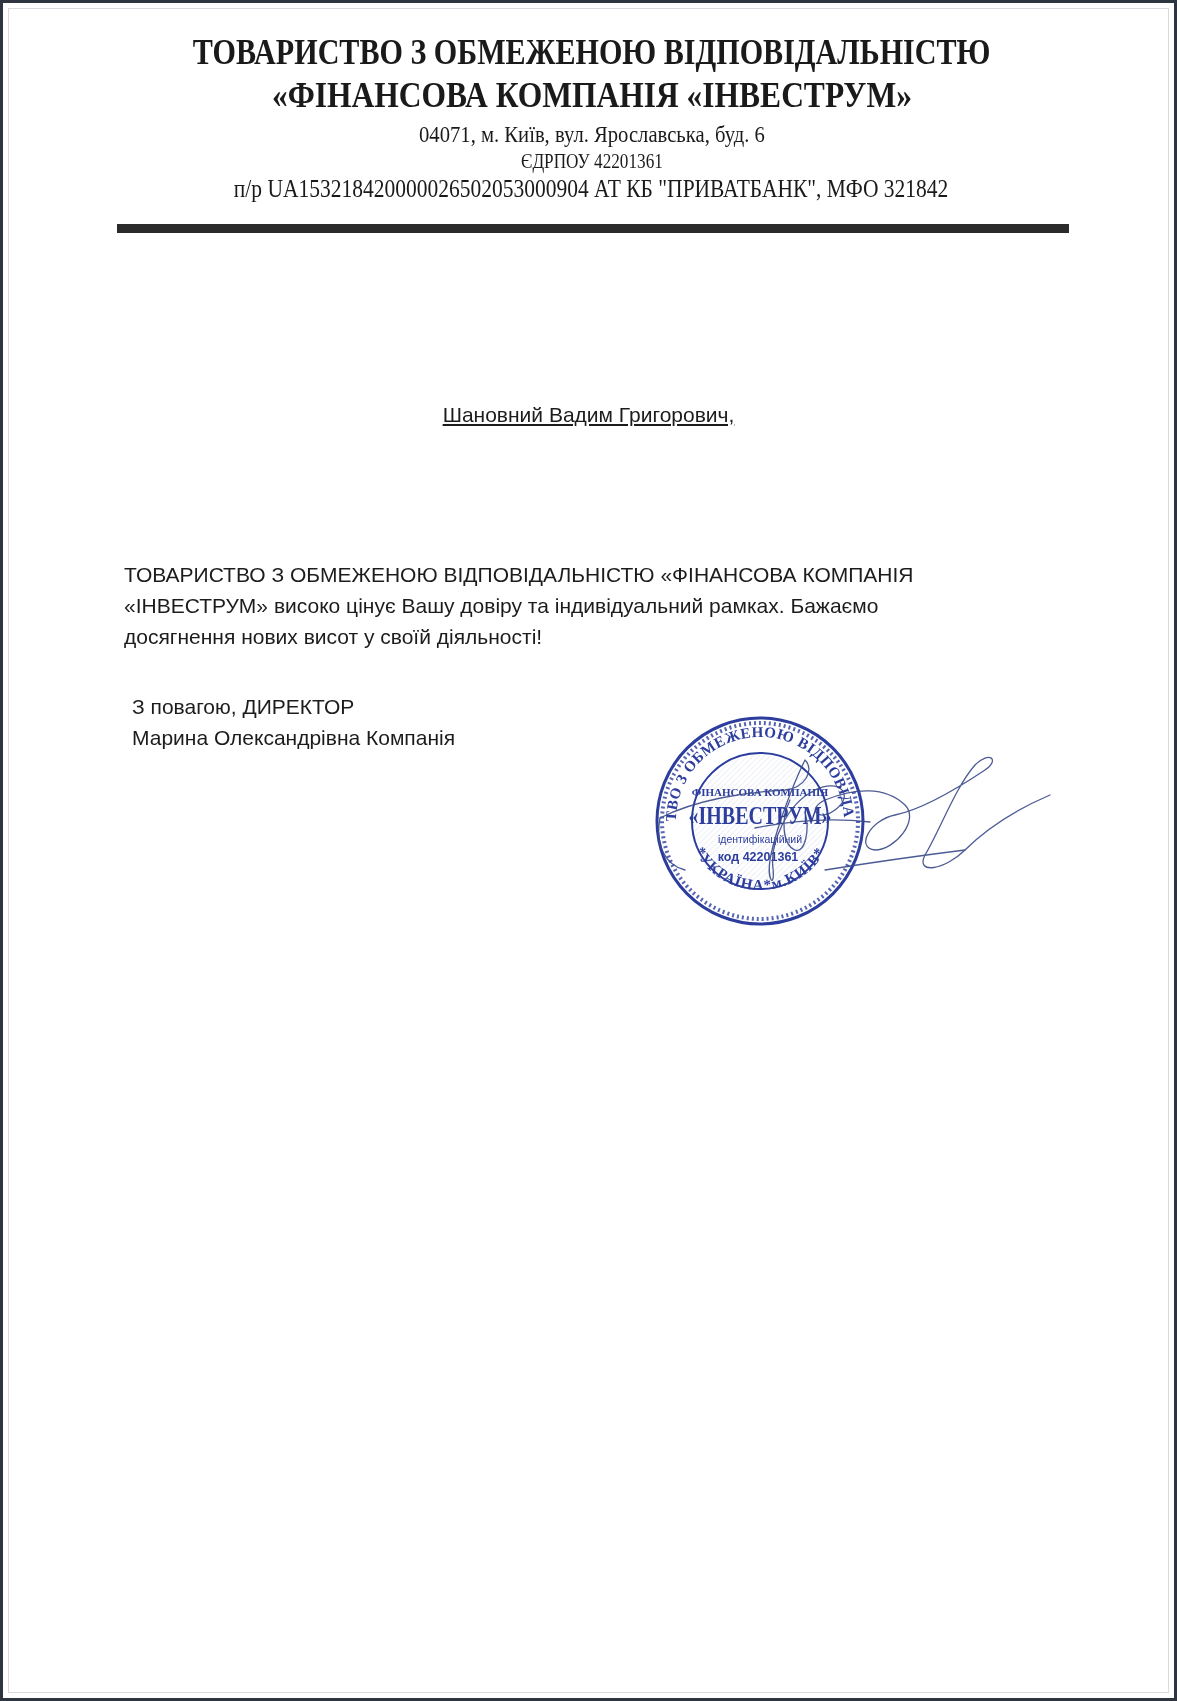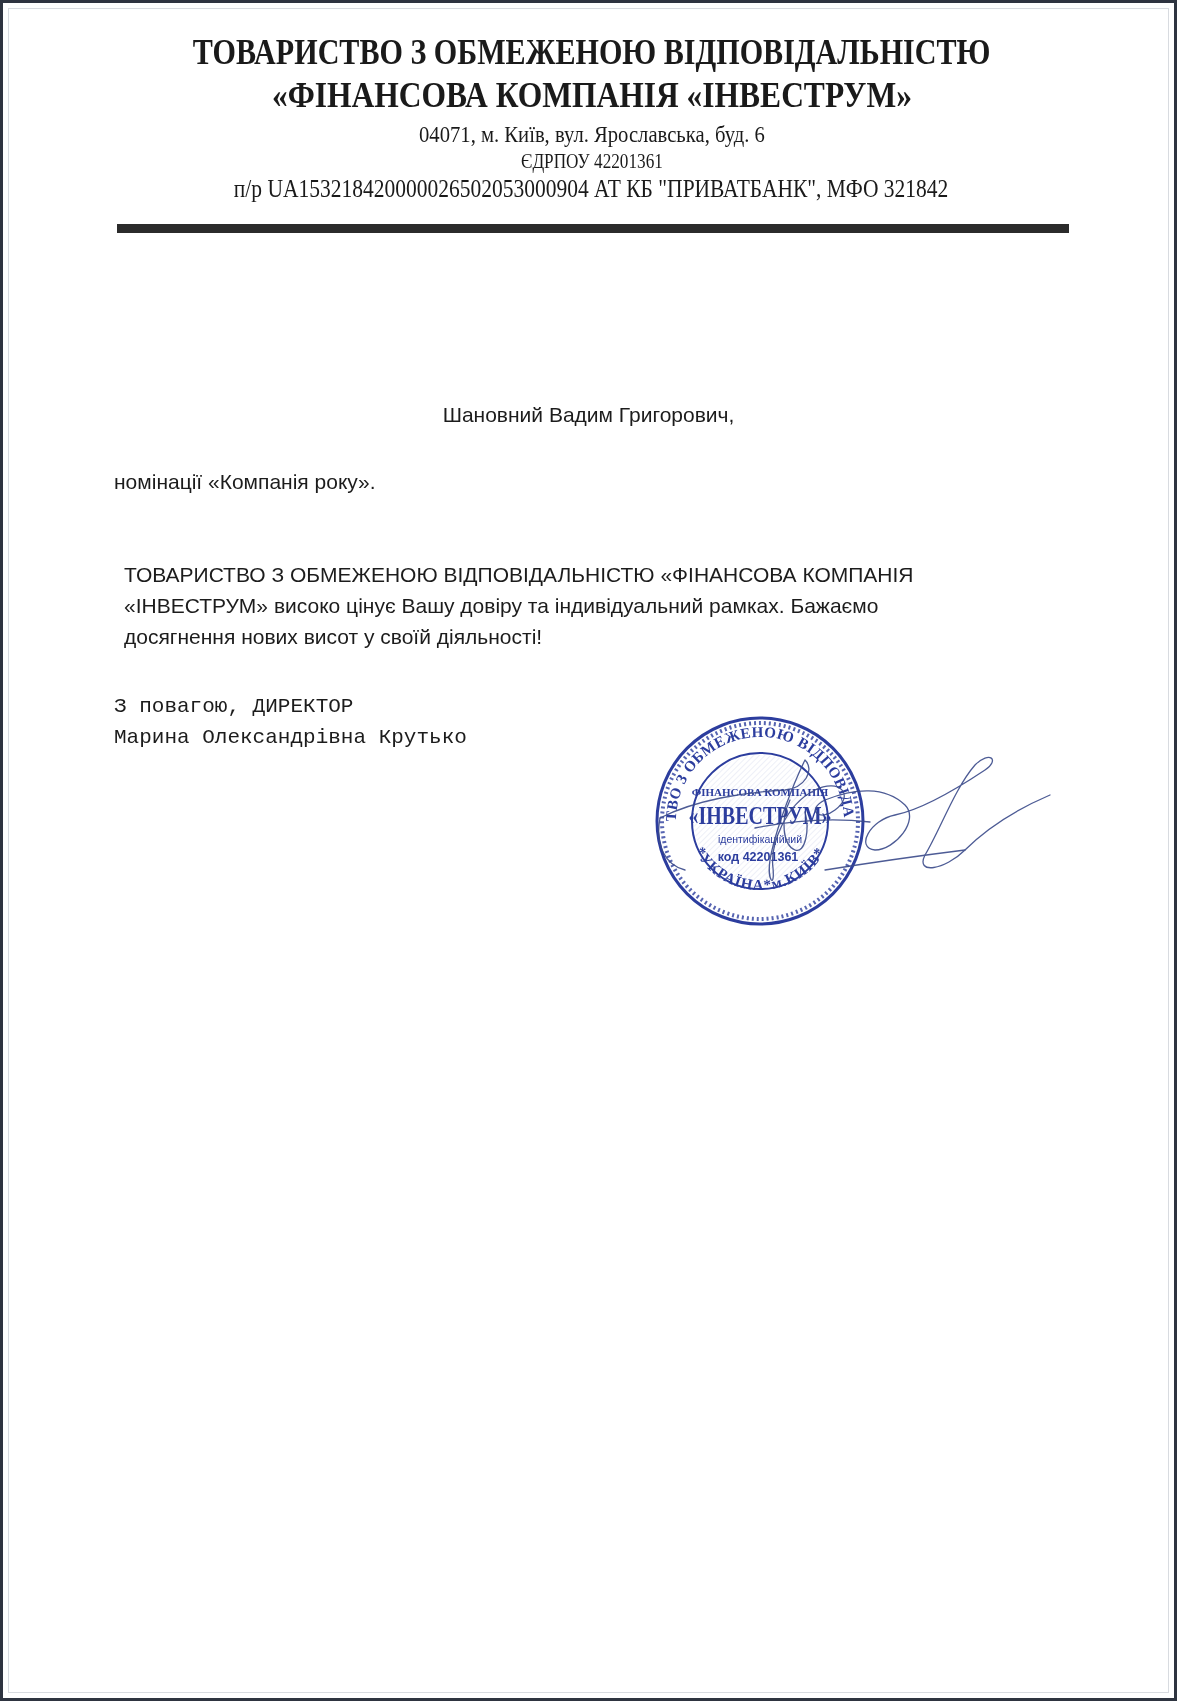--- a/index.html
+++ b/index.html
@@ -32,24 +32,24 @@
     #hdr3 { top: 121px; font-size: 24px; transform: scaleX(0.86); transform-origin: 613px 0; }
     #hdr4 { top: 150px; font-size: 20px; transform: scaleX(0.86); transform-origin: 613px 0; }
     #hdr5 { top: 175px; font-size: 25px; transform: scaleX(0.86); transform-origin: 607px 0; }
 
     .rule {
       position: absolute; left: 117px; width: 952px; top: 224px; height: 9px;
       background: #2b2b2b;
     }
 
     .body-text { position: absolute; font-size: 21px; line-height: 31px; white-space: nowrap; }
-    #salutation { top: 399px; left: 0; width: 1177px; text-align: center; }
+    #salutation { top: 399px; left: 0; width: 1177px; text-align: center; text-decoration: underline; }
     #p1 { top: 466px; left: 114px; }
     #p2 { top: 559px; left: 124px; }
-    #closing { top: 691px; left: 114px; font-family: Liberation Mono, monospace; }
+    #closing { top: 691px; left: 132px; }
 
     .stamp { position: absolute; left: 650px; top: 700px; width: 260px; height: 240px; }
     .signature { position: absolute; left: 655px; top: 750px; width: 400px; height: 160px; }
   </style>
 </head>
 <body>
 
 <div class="frame">
   <div class="frame-inner"></div>
 </div>
@@ -60,32 +60,31 @@
   <div id="hdr3" class="hdr-line serif">04071, м. Київ, вул. Ярославська, буд. 6</div>
   <div id="hdr4" class="hdr-line serif">ЄДРПОУ 42201361</div>
   <div id="hdr5" class="hdr-line serif">п/р UA153218420000026502053000904 АТ КБ "ПРИВАТБАНК",  МФО 321842</div>
   <div class="rule"></div>
 </div>
 
 <div>
   <div id="salutation" class="body-text sans">Шановний Вадим Григорович,</div>
 
   <div id="p1" class="body-text sans">
-    <div>номінації «Компанія року».</div>
   </div>
 
   <div id="p2" class="body-text sans">
     <div>ТОВАРИСТВО З ОБМЕЖЕНОЮ ВІДПОВІДАЛЬНІСТЮ «ФІНАНСОВА КОМПАНІЯ</div>
     <div>«ІНВЕСТРУМ» високо цінує Вашу довіру та індивідуальний рамках. Бажаємо</div>
     <div>досягнення нових висот у своїй діяльності!</div>
   </div>
 
   <div id="closing" class="body-text sans">
     <div>З повагою, ДИРЕКТОР</div>
-    <div>Марина Олександрівна Крутько</div>
+    <div>Марина Олександрівна Компанія</div>
   </div>
 </div>
 
 <svg class="stamp" viewBox="0 0 260 240" xmlns="http://www.w3.org/2000/svg">
   <defs>
     <path id="ringTopPath" d="M 26 121 A 84 84 0 0 1 194 121"></path>
     <path id="ringBottomPath" d="M 40 140 A 74 74 0 0 0 180 140"></path>
     <pattern id="hatch" width="4" height="4" patternUnits="userSpaceOnUse" patternTransform="rotate(45)">
       <line x1="0" y1="0" x2="0" y2="4" stroke="#2c3d9e" stroke-width="0.6" opacity="0.45"></line>
     </pattern>

